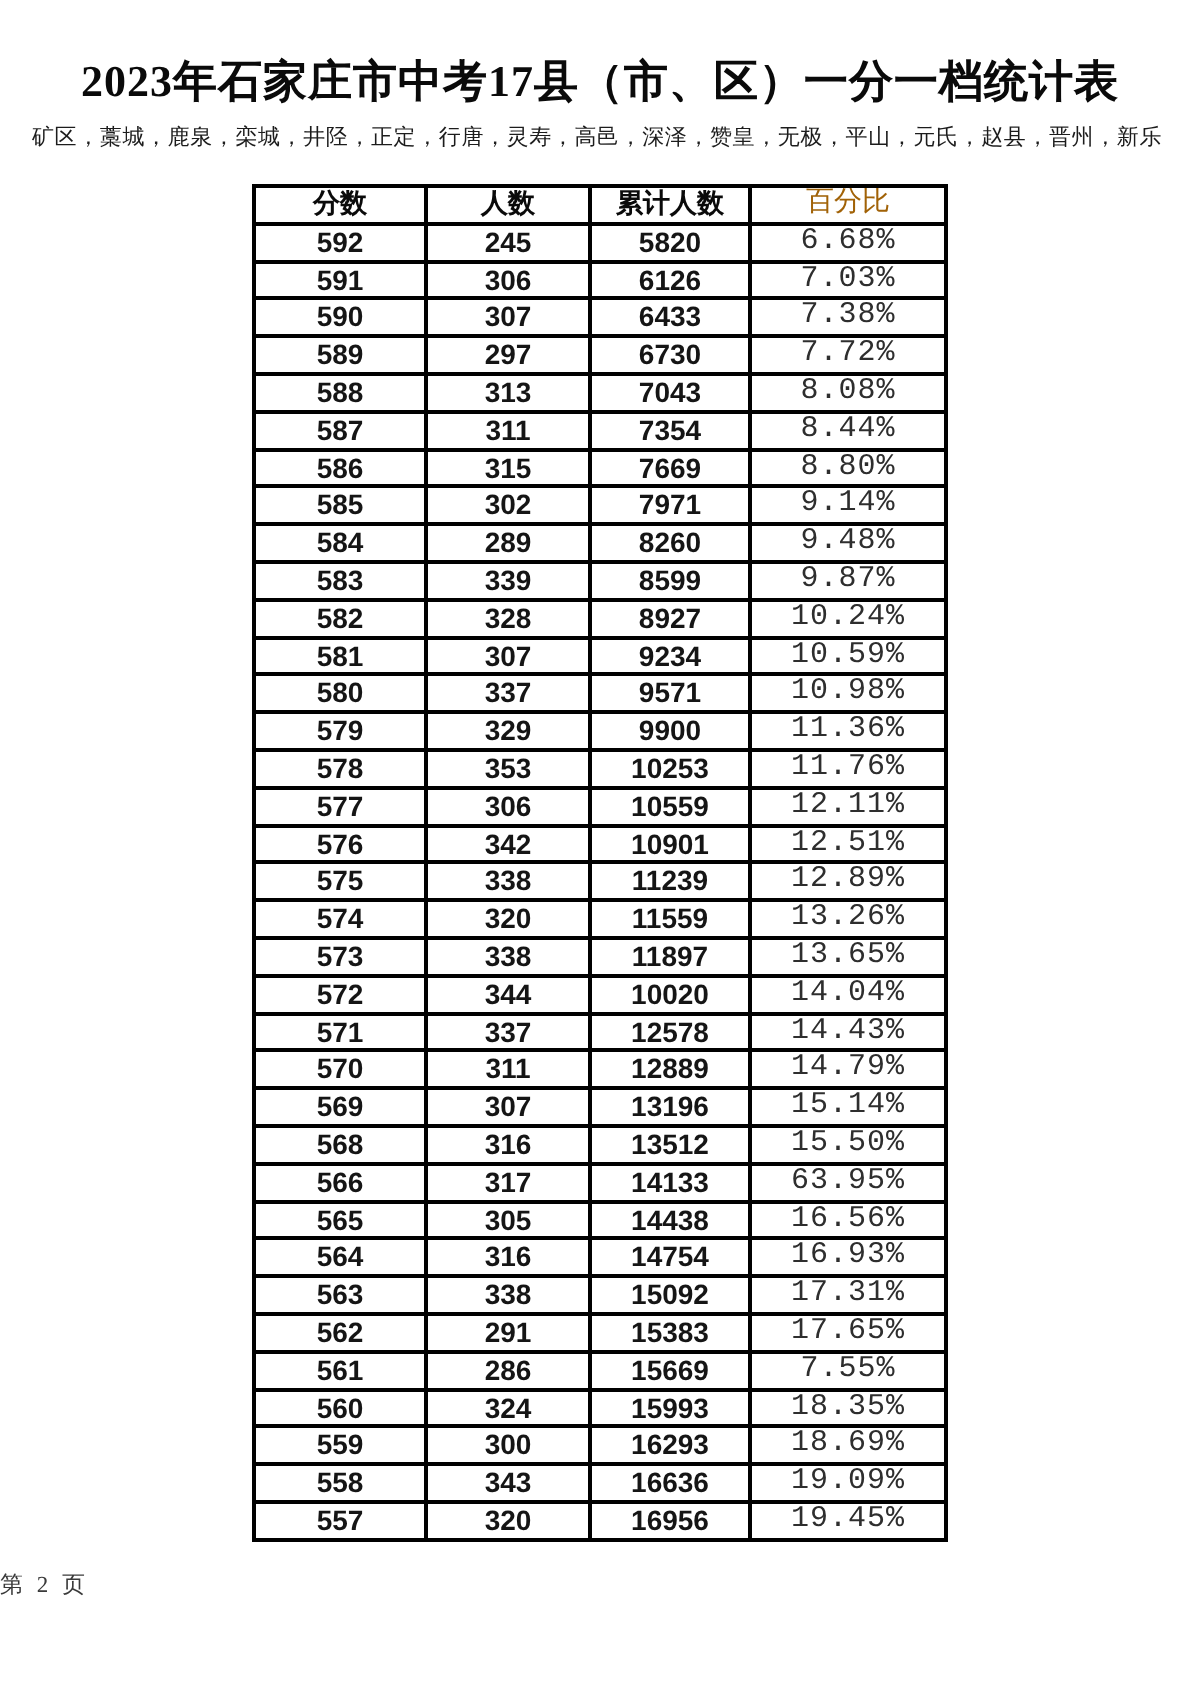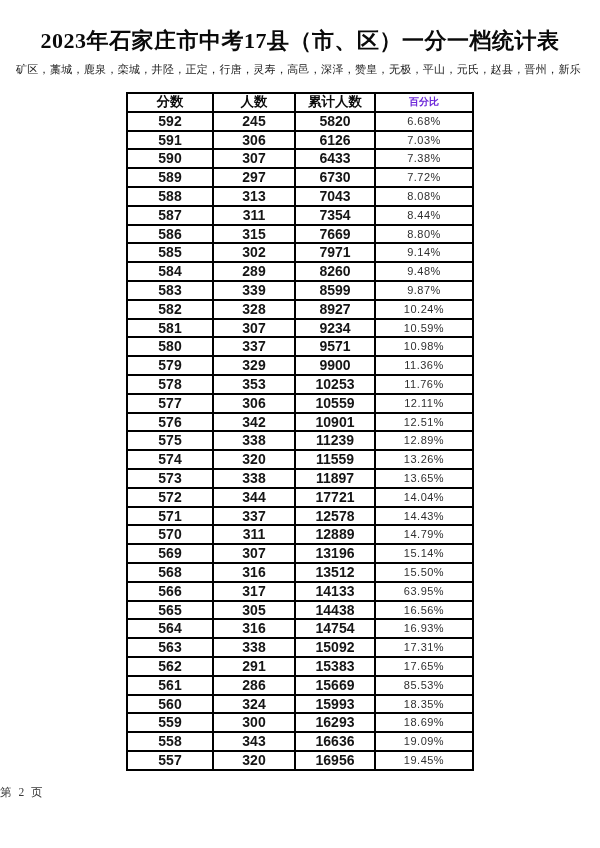--- a/index.html
+++ b/index.html
@@ -63,35 +63,35 @@
 
   
   th.col0, th.col1, th.col2 {
     font-family: "Liberation Sans", sans-serif;
     font-weight: bold;
     font-size: 13.5px;
     color: #0a0a0a;
   }
   th.col3 {
     font-family: "Liberation Serif", serif;
-    font-weight: bold;
-    font-size: 10px;
-    color: #6d28d9;
+    font-weight: normal;
+    font-size: 14px;
+    color: #a16207;
   }
   
   td.col0, td.col1, td.col2 {
     font-family: "Liberation Sans", sans-serif;
     font-weight: 700;
     font-size: 14px;
     color: #151515;
   }
   td.col3 {
-    font-family: Liberation Sans, sans-serif;
+    font-family: Liberation Mono, monospace;
     font-weight: normal;
-    font-size: 11px;
+    font-size: 15px;
     color: #2e2e2e;
     letter-spacing: 0.5px;
   }
   .page-footer {
     margin-top: 14px;
     text-align: left;
     font-family: "Liberation Serif", serif;
     font-size: 11.5px;
     color: #3a3a3a;
     letter-spacing: 2px;
@@ -231,21 +231,21 @@
         </tr>
         <tr>
           <td class="col0">573</td>
           <td class="col1">338</td>
           <td class="col2">11897</td>
           <td class="col3">13.65%</td>
         </tr>
         <tr>
           <td class="col0">572</td>
           <td class="col1">344</td>
-          <td class="col2">17721</td>
+          <td class="col2">10020</td>
           <td class="col3">14.04%</td>
         </tr>
         <tr>
           <td class="col0">571</td>
           <td class="col1">337</td>
           <td class="col2">12578</td>
           <td class="col3">14.43%</td>
         </tr>
         <tr>
           <td class="col0">570</td>
@@ -292,21 +292,21 @@
         <tr>
           <td class="col0">562</td>
           <td class="col1">291</td>
           <td class="col2">15383</td>
           <td class="col3">17.65%</td>
         </tr>
         <tr>
           <td class="col0">561</td>
           <td class="col1">286</td>
           <td class="col2">15669</td>
-          <td class="col3">85.53%</td>
+          <td class="col3">7.55%</td>
         </tr>
         <tr>
           <td class="col0">560</td>
           <td class="col1">324</td>
           <td class="col2">15993</td>
           <td class="col3">18.35%</td>
         </tr>
         <tr>
           <td class="col0">559</td>
           <td class="col1">300</td>

